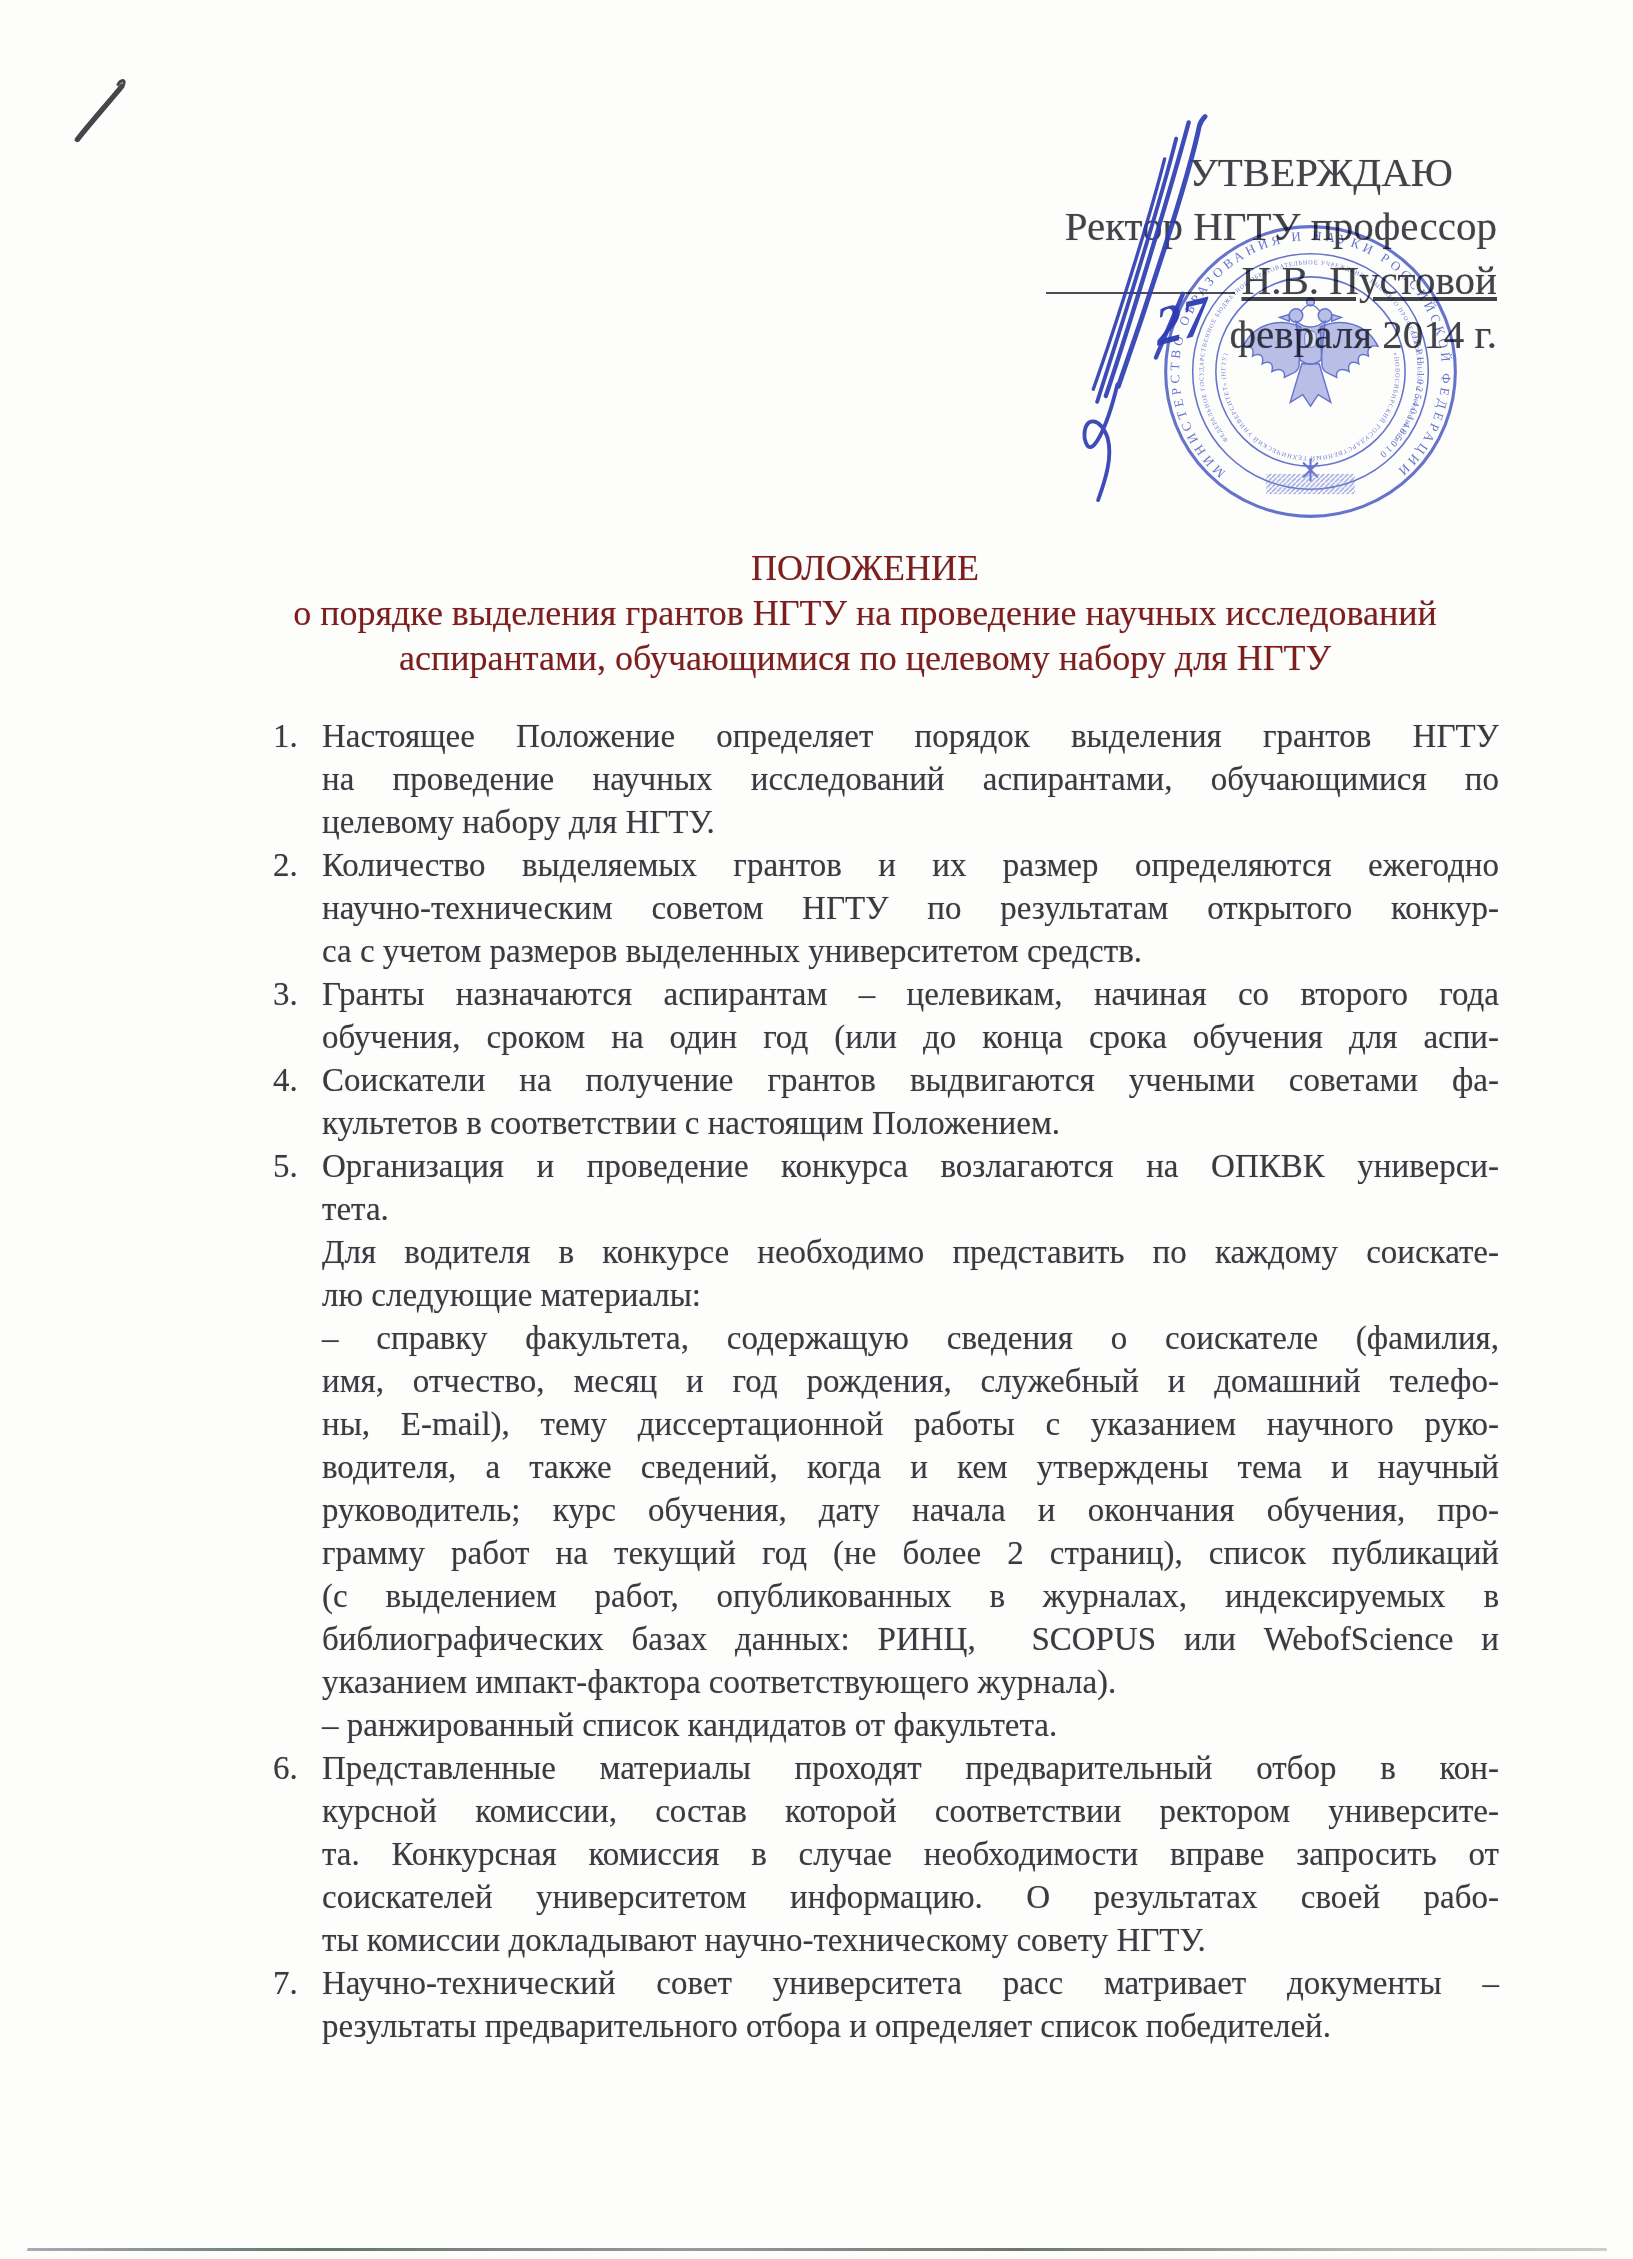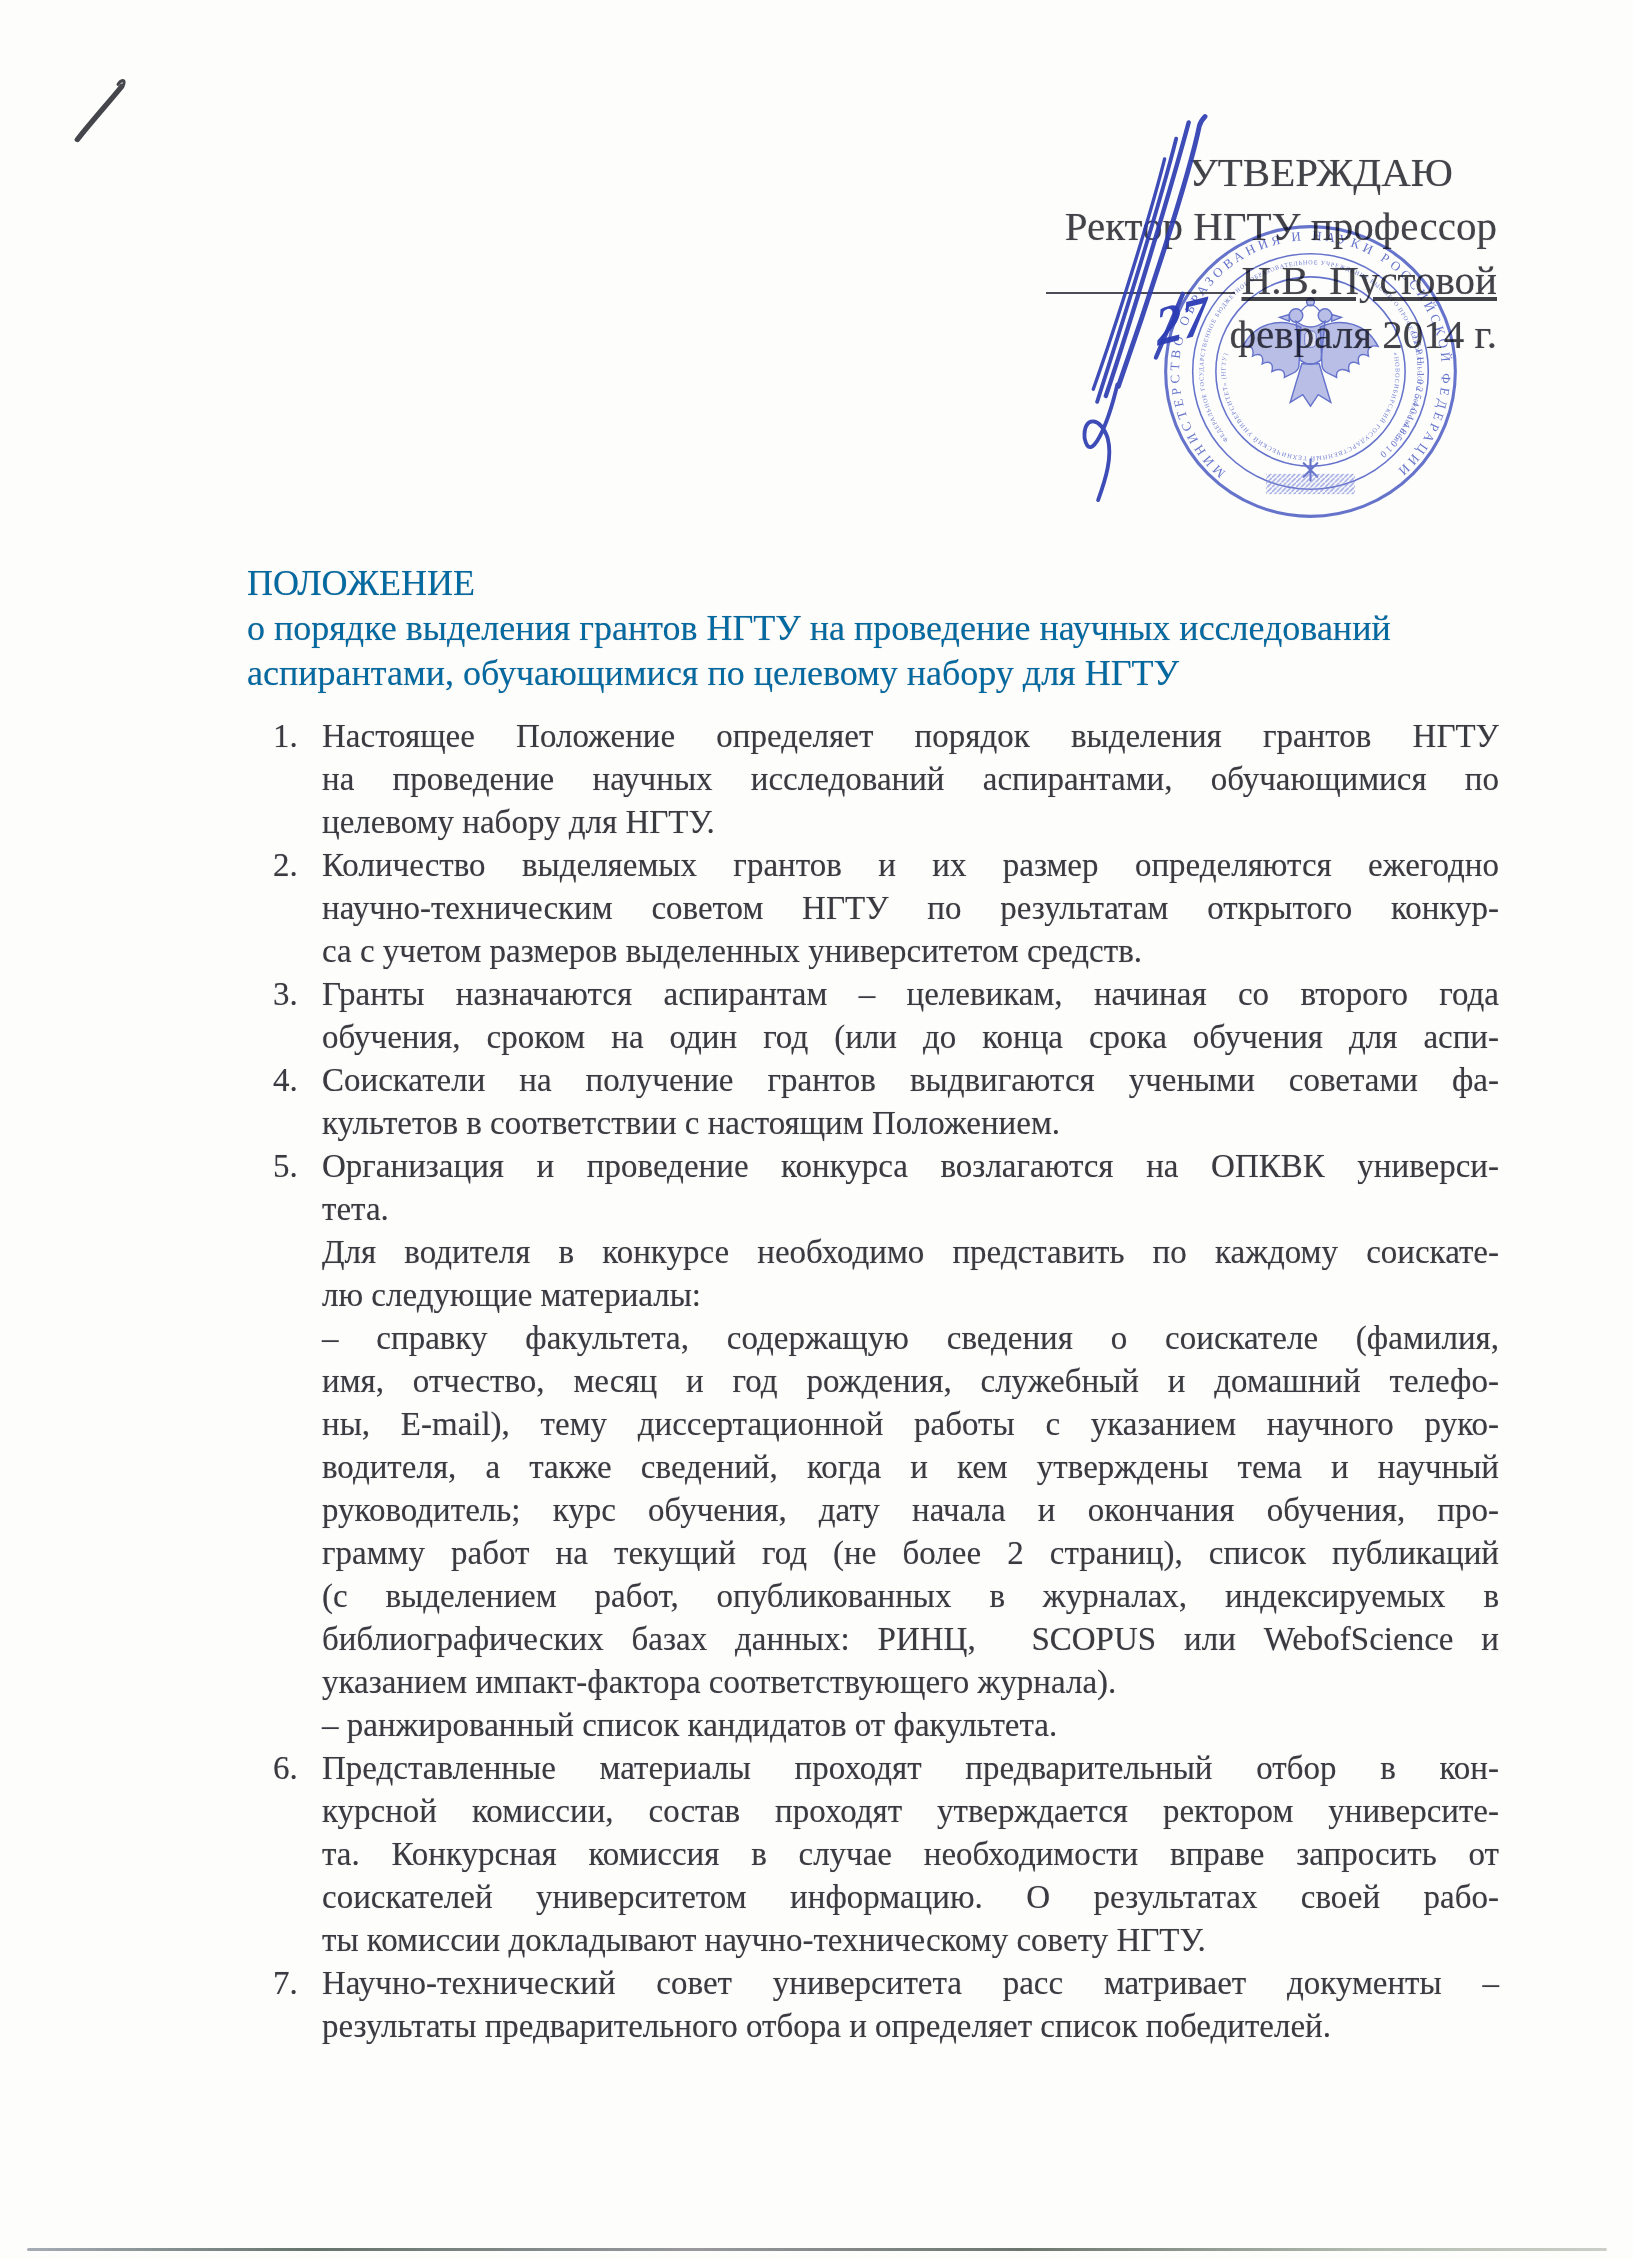--- a/index.html
+++ b/index.html
@@ -24,22 +24,22 @@
 
   
   .signature{position:absolute;left:1048px;top:95px;z-index:5;}
 
   
   .day27{position:absolute;left:1155px;top:290px;z-index:6;color:#2c3cb4;
          font-size:54px;font-style:italic;font-weight:bold;
          transform:rotate(-14deg) skewX(-8deg);opacity:.95;}
 
   
-  .title{position:absolute;left:247px;top:546px;width:1236px;
-         font-size:36px;color:#0369a1;text-shadow:0 0 1px rgba(56,56,63,.4);margin-top:15px;}
+  .title{position:absolute;left:247px;top:546px;width:1236px;text-align:center;
+         font-size:36px;color:#7f1d1d;text-shadow:0 0 1px rgba(56,56,63,.4);}
   .title div{height:45px;line-height:45px;white-space:nowrap;}
 
   
   .list{position:absolute;left:273px;top:715px;width:1226px;font-size:33px;color:#3a3a41;
         text-shadow:0 0 1px rgba(58,58,65,.4);}
   .item{display:flex;align-items:flex-start;}
   .num{width:49px;flex:0 0 49px;line-height:43px;}
   .txt{width:1177px;flex:0 0 1177px;}
   .line{line-height:43px;text-align:justify;text-align-last:justify;white-space:normal;}
   .line.last{text-align-last:left;}
@@ -190,21 +190,21 @@
           <div class="line">(с выделением работ, опубликованных в журналах, индексируемых в</div>
           <div class="line">библиографических базах данных: РИНЦ,&nbsp; SCOPUS или WebofScience и</div>
           <div class="line last">указанием импакт-фактора соответствующего журнала).</div>
           <div class="line last">– ранжированный список кандидатов от факультета.</div>
         </div>
       </div>
       <div class="item">
         <div class="num">6.</div>
         <div class="txt">
           <div class="line">Представленные материалы проходят предварительный отбор в кон-</div>
-          <div class="line">курсной комиссии, состав проходят утверждается ректором университе-</div>
+          <div class="line">курсной комиссии, состав которой соответствии ректором университе-</div>
           <div class="line">та. Конкурсная комиссия в случае необходимости вправе запросить от</div>
           <div class="line">соискателей университетом информацию. О результатах своей рабо-</div>
           <div class="line last">ты комиссии докладывают научно-техническому совету НГТУ.</div>
         </div>
       </div>
       <div class="item">
         <div class="num">7.</div>
         <div class="txt">
           <div class="line">Научно-технический совет университета расс матривает документы –</div>
           <div class="line last">результаты предварительного отбора и определяет список победителей.</div>

